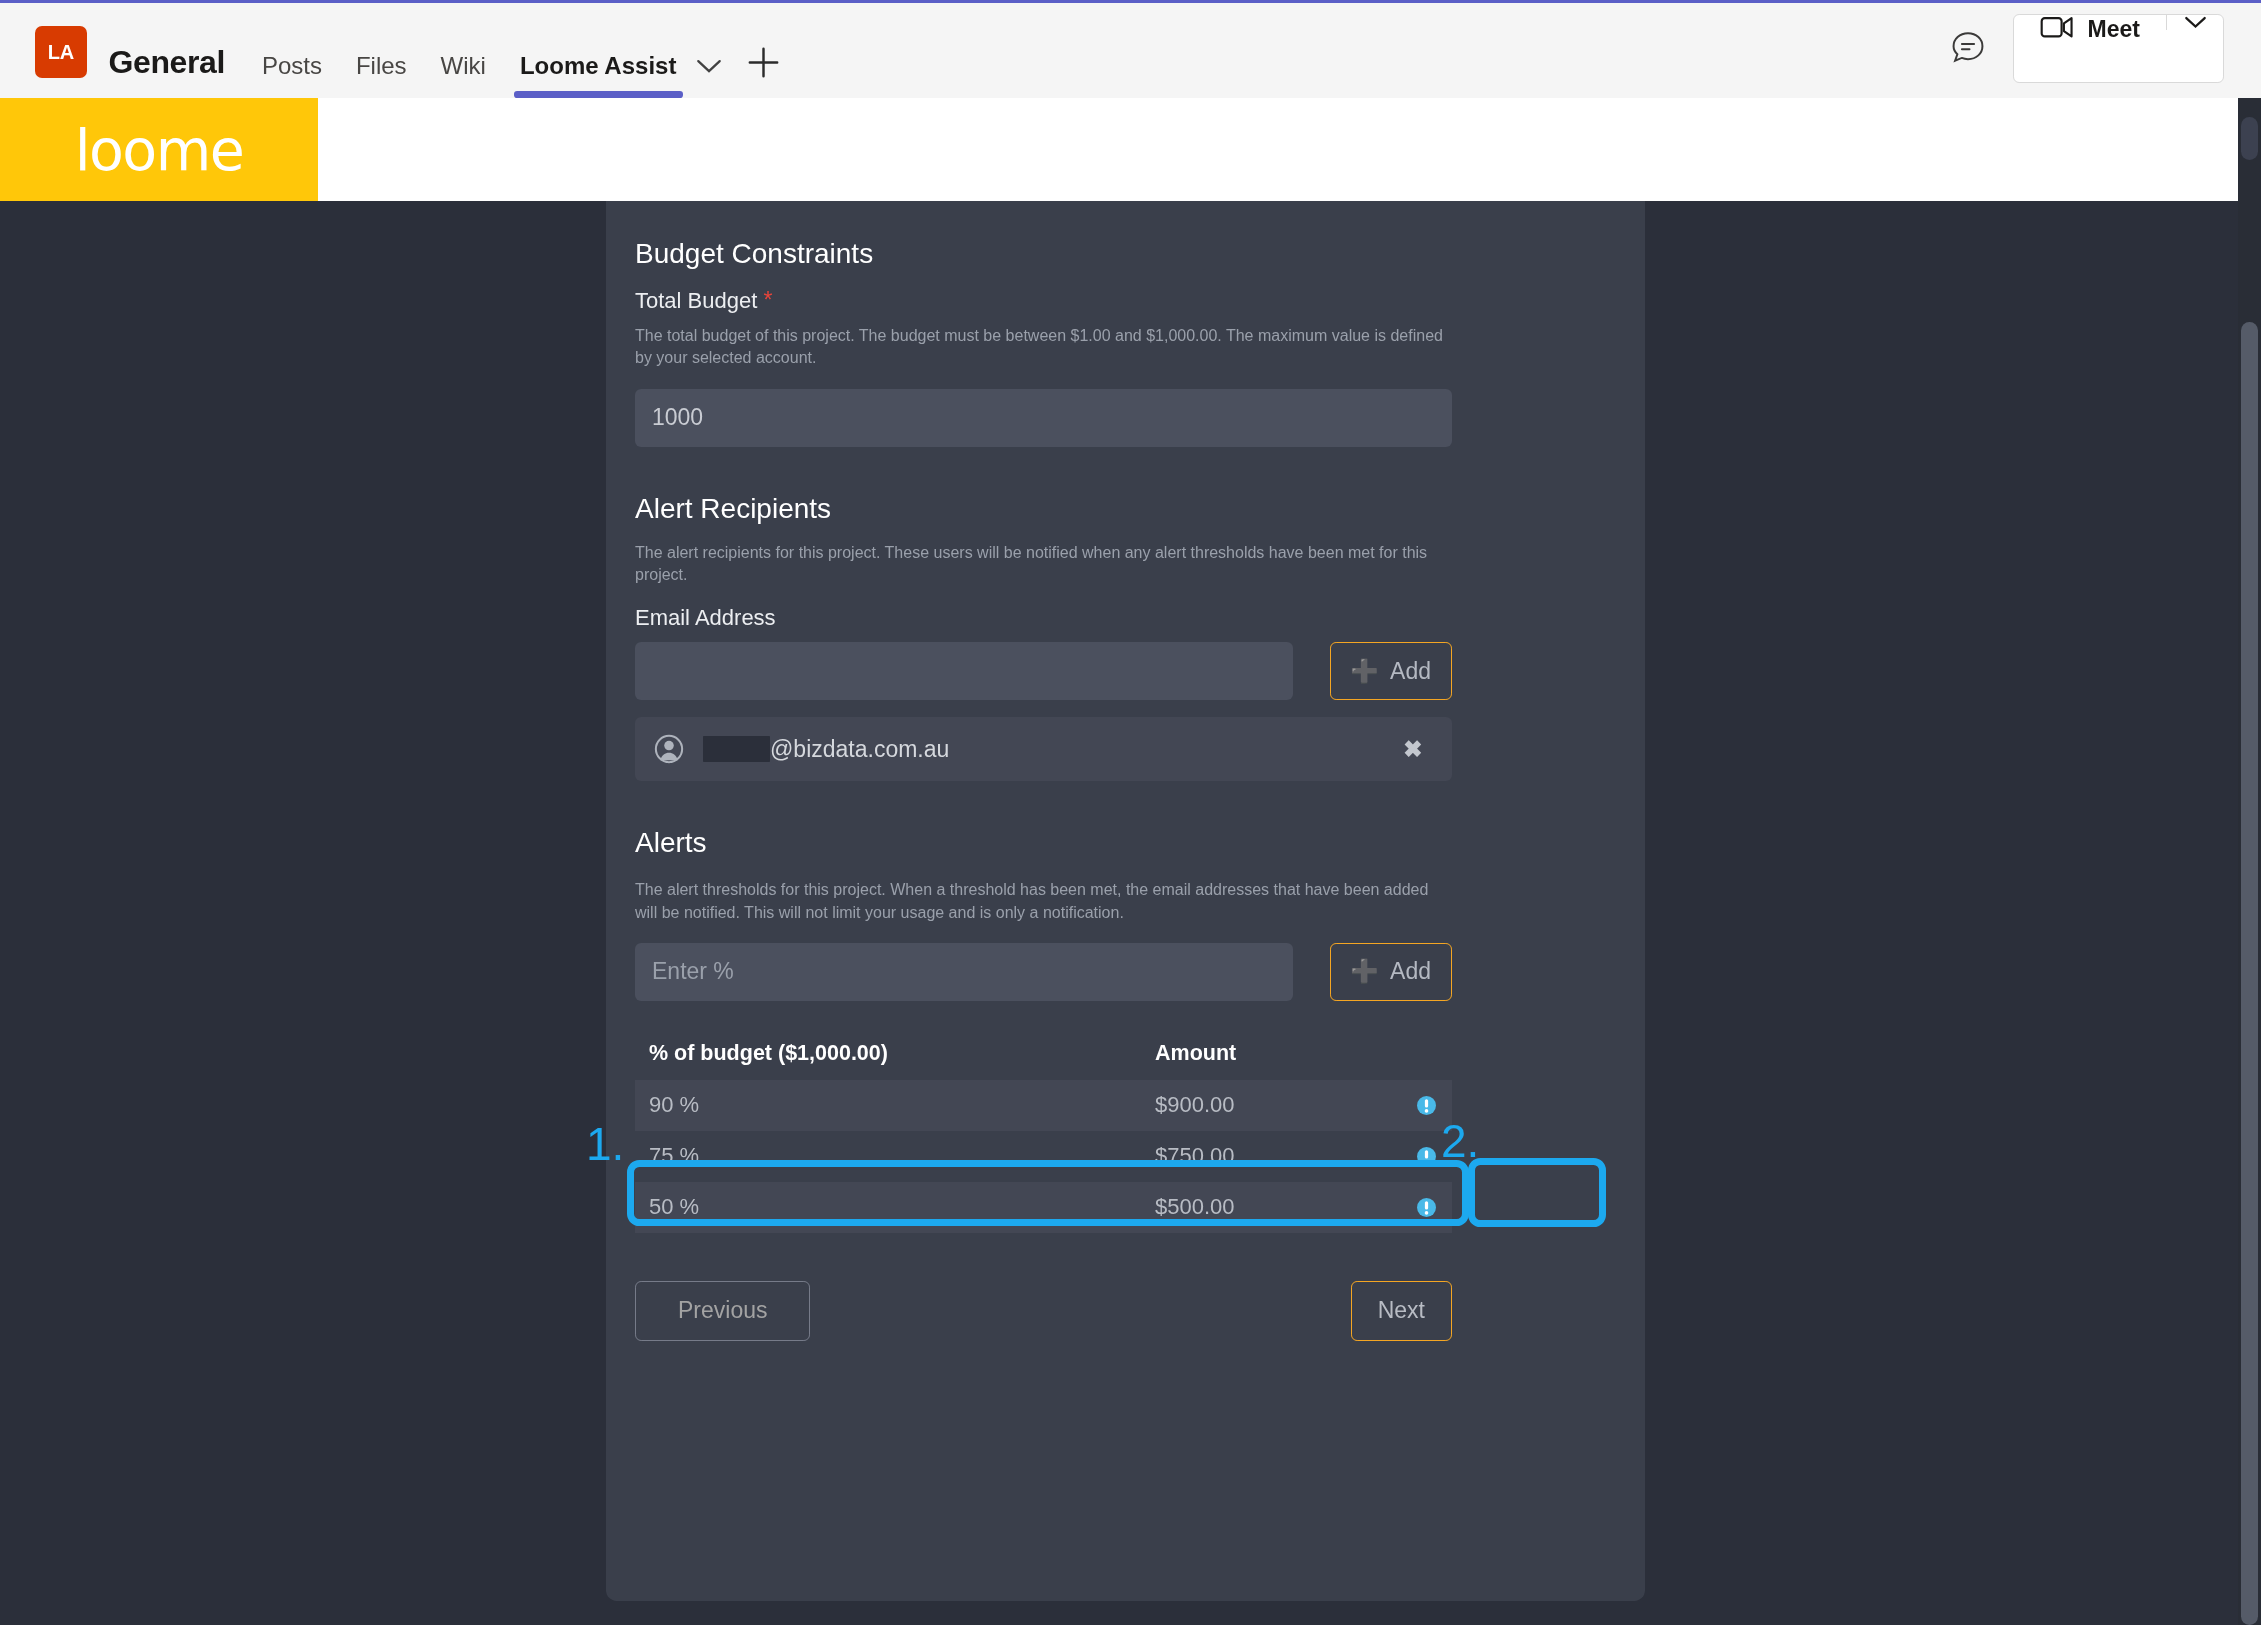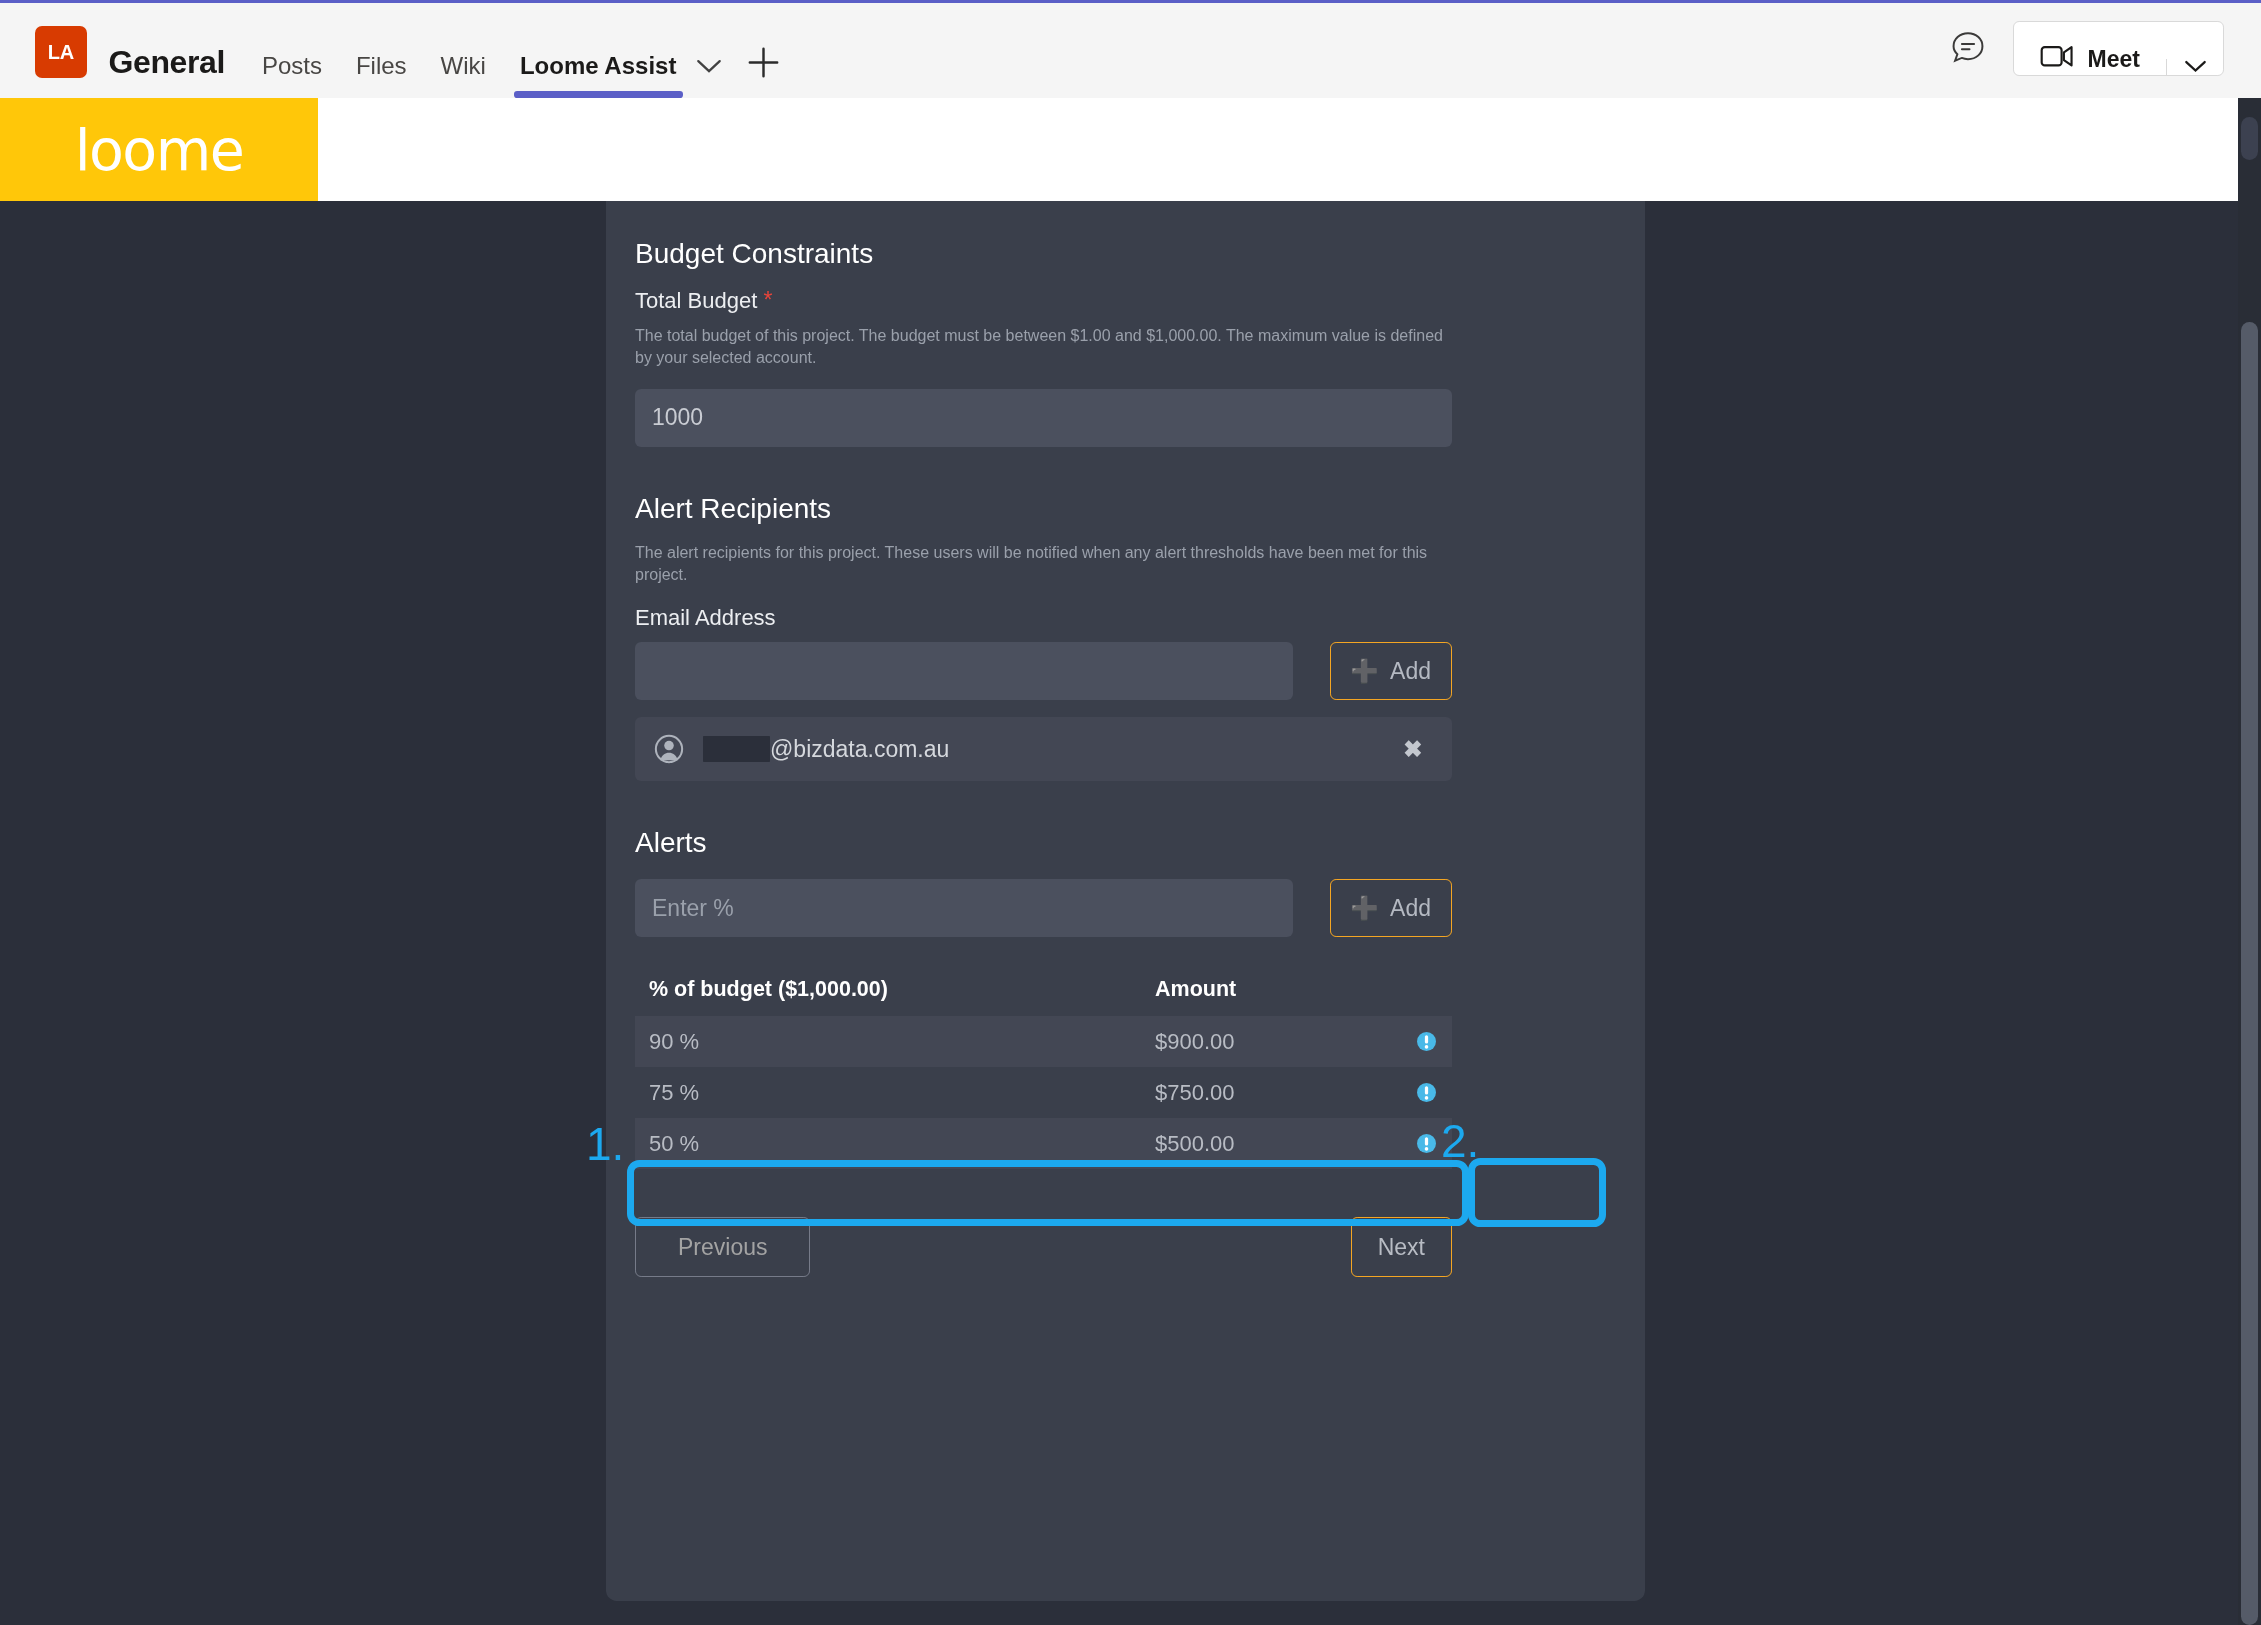--- a/index.html
+++ b/index.html
@@ -48,23 +48,23 @@
   #tab-add {
     display: flex; align-items: flex-end; padding: 0 7.7px 18.4px 17px;
     color: #2b2b2b;
   }
   #teams-right {
     margin-left: auto; display: flex; align-items: center;
     padding-right: 37px; gap: 26px; margin-bottom: 4.6px;
   }
   #chat-icon { color: #3b3a39; }
   #meet-group {
-    display: flex; align-items: flex-end;
+    display: flex; align-items: flex-start;
     background: #fff; border: 1.5px solid #d9d9d9; border-radius: 6.1px;
-    height: 55px;
+    height: 69px;
   }
   #meet-button {
     display: flex; align-items: center; gap: 14px;
     padding: 0 26px; font-size: 23px; font-weight: 600; color: #1b1a19;
   }
   #meet-split {
     display: flex; align-items: center; justify-content: center;
     width: 57px; border-left: 1.5px solid #d9d9d9; color: #1b1a19; font-size: 18.4px;
   }
 
@@ -323,20 +323,21 @@
         </div>
         <div class="row-action">
           <span class="x-glyph">✖</span>
         </div>
       </div>
 
       <div class="spacer-lg"></div>
 
       
       <div class="section-title alerts-t">Alerts</div>
+      <div class="helper-text">The alert thresholds for this project. When a threshold has been met, the email addresses that have been added will be notified. This will not limit your usage and is only a notification.</div>
 
       <div class="input-row">
         <input class="text-input" type="text" placeholder="Enter %" style="">
         <button class="add-button">
           <span class="plus-glyph">➕</span>
           <span>Add</span>
         </button>
       </div>
 
       

